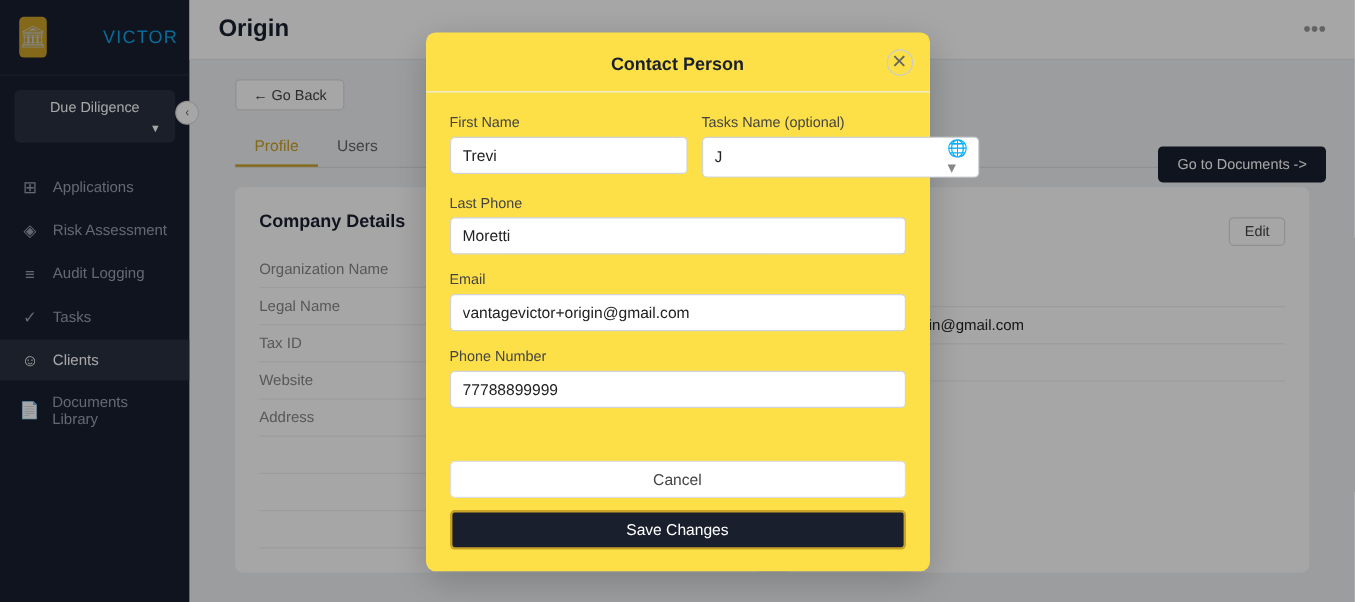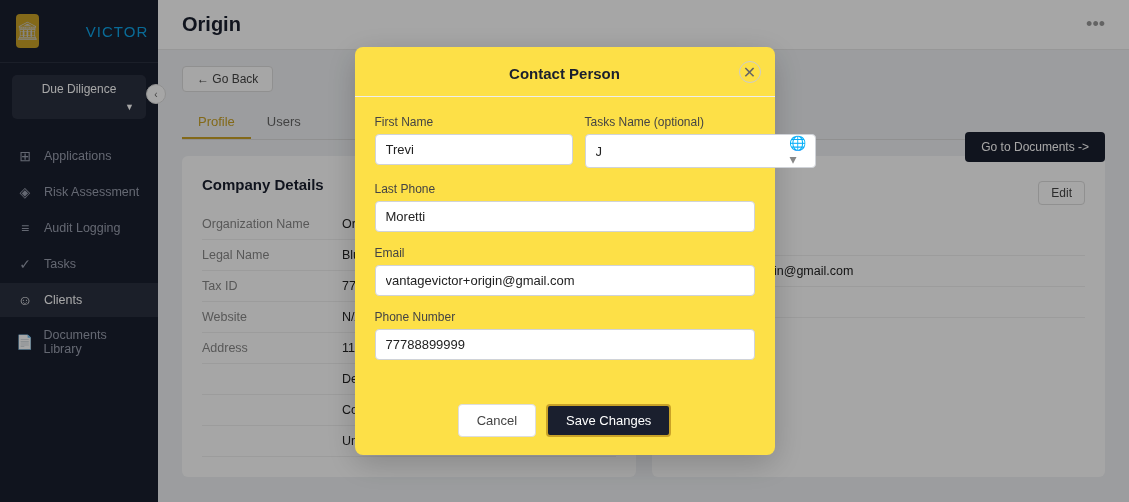--- a/index.html
+++ b/index.html
@@ -17,27 +17,27 @@
     .nav-item.active { color: #fff; background: #2a3040; }
     .nav-item .nav-icon { font-size: 14px; width: 18px; text-align: center; }
     .collapse-btn { position: absolute; left: 146px; top: 84px; width: 20px; height: 20px; background: #fff; border: 1px solid #ddd; border-radius: 50%; display: flex; align-items: center; justify-content: center; cursor: pointer; font-size: 10px; color: #666; z-index: 10; }
 
     
     .main { flex: 1; display: flex; flex-direction: column; background: #f0f2f5; position: relative; }
     .main-header { background: #fff; padding: 0 24px; height: 50px; display: flex; align-items: center; border-bottom: 1px solid #e8e8e8; }
     .page-title { font-size: 20px; font-weight: 600; color: #1a1f2e; }
     .header-dots { margin-left: auto; font-size: 18px; color: #999; cursor: pointer; }
 
-    .content-area { flex: 1; padding: 16px 24px; position: relative; }
+    .content-area { flex: 1; padding: 16px 38px; position: relative; }
     .go-back-btn { background: #fff; border: 1px solid #ddd; color: #444; padding: 5px 14px; border-radius: 4px; font-size: 12px; cursor: pointer; display: flex; align-items: center; gap: 5px; margin-bottom: 14px; width: fit-content; }
 
     .tabs { display: flex; gap: 0; border-bottom: 1px solid #ddd; margin-bottom: 16px; }
     .tab { padding: 8px 16px; font-size: 13px; cursor: pointer; color: #666; border-bottom: 2px solid transparent; }
     .tab.active { color: #c9a227; border-bottom: 2px solid #c9a227; font-weight: 500; }
-    .go-to-docs-btn { background: #1a1f2e; color: #fff; border: none; padding: 8px 16px; border-radius: 4px; font-size: 12px; cursor: pointer; position: absolute; right: 24px; top: 82px; }
+    .go-to-docs-btn { background: #1a1f2e; color: #fff; border: none; padding: 8px 16px; border-radius: 4px; font-size: 12px; cursor: pointer; position: absolute; right: 24px; top: 72px; }
 
     .cards-row { display: flex; gap: 16px; }
     .card { background: #fff; border-radius: 6px; padding: 20px; flex: 1; }
     .card-title { font-size: 15px; font-weight: 600; color: #1a1f2e; margin-bottom: 16px; }
     .card-header { display: flex; align-items: center; justify-content: space-between; margin-bottom: 16px; }
     .edit-btn { border: 1px solid #ddd; background: #fff; color: #444; padding: 4px 12px; border-radius: 4px; font-size: 12px; cursor: pointer; }
     .field-row { display: flex; gap: 0; border-bottom: 1px solid #f0f0f0; padding: 8px 0; font-size: 12.5px; }
     .field-label { width: 140px; color: #888; flex-shrink: 0; }
     .field-value { color: #222; }
 
@@ -50,21 +50,21 @@
     .modal-title { font-size: 15px; font-weight: 600; color: #1a1f2e; }
     .modal-close { position: absolute; right: 14px; top: 14px; background: none; border: none; font-size: 16px; color: #666; cursor: pointer; width: 22px; height: 22px; display: flex; align-items: center; justify-content: center; border-radius: 50%; border: 1px solid #ccc; }
     .modal-body { padding: 18px 20px; }
     .form-row { display: flex; gap: 12px; margin-bottom: 14px; }
     .form-group { display: flex; flex-direction: column; flex: 1; gap: 5px; }
     .form-label { font-size: 12px; color: #444; font-weight: 500; }
     .form-input { border: 1px solid #d0d3d8; border-radius: 4px; padding: 7px 10px; font-size: 13px; color: #222; outline: none; }
     .form-input-with-icon { display: flex; align-items: center; border: 1px solid #d0d3d8; border-radius: 4px; background: #fff; }
     .form-input-with-icon input { border: none; outline: none; padding: 7px 10px; font-size: 13px; color: #222; flex: 1; background: transparent; }
     .input-icon { padding: 0 8px; color: #888; font-size: 14px; }
-    .modal-footer { padding: 12px 20px 18px; display: flex; justify-content: center; gap: 10px; }
+    .modal-footer { padding: 12px 20px 18px; display: flex; justify-content: flex-start; gap: 10px; flex-direction: column; }
     .cancel-btn { background: #fff; border: 1px solid #ddd; color: #444; padding: 7px 18px; border-radius: 4px; font-size: 13px; cursor: pointer; }
     .save-btn { background: #1a1f2e; border: 2px solid #c9a227; color: #fff; padding: 7px 18px; border-radius: 4px; font-size: 13px; cursor: pointer; font-weight: 400; }
   </style>
 </head>
 <body>
 
 <div class="sidebar">
   <div class="sidebar-logo">
     <div class="logo-icon">🏛</div>
     <span class="logo-text">VICTOR</span>

